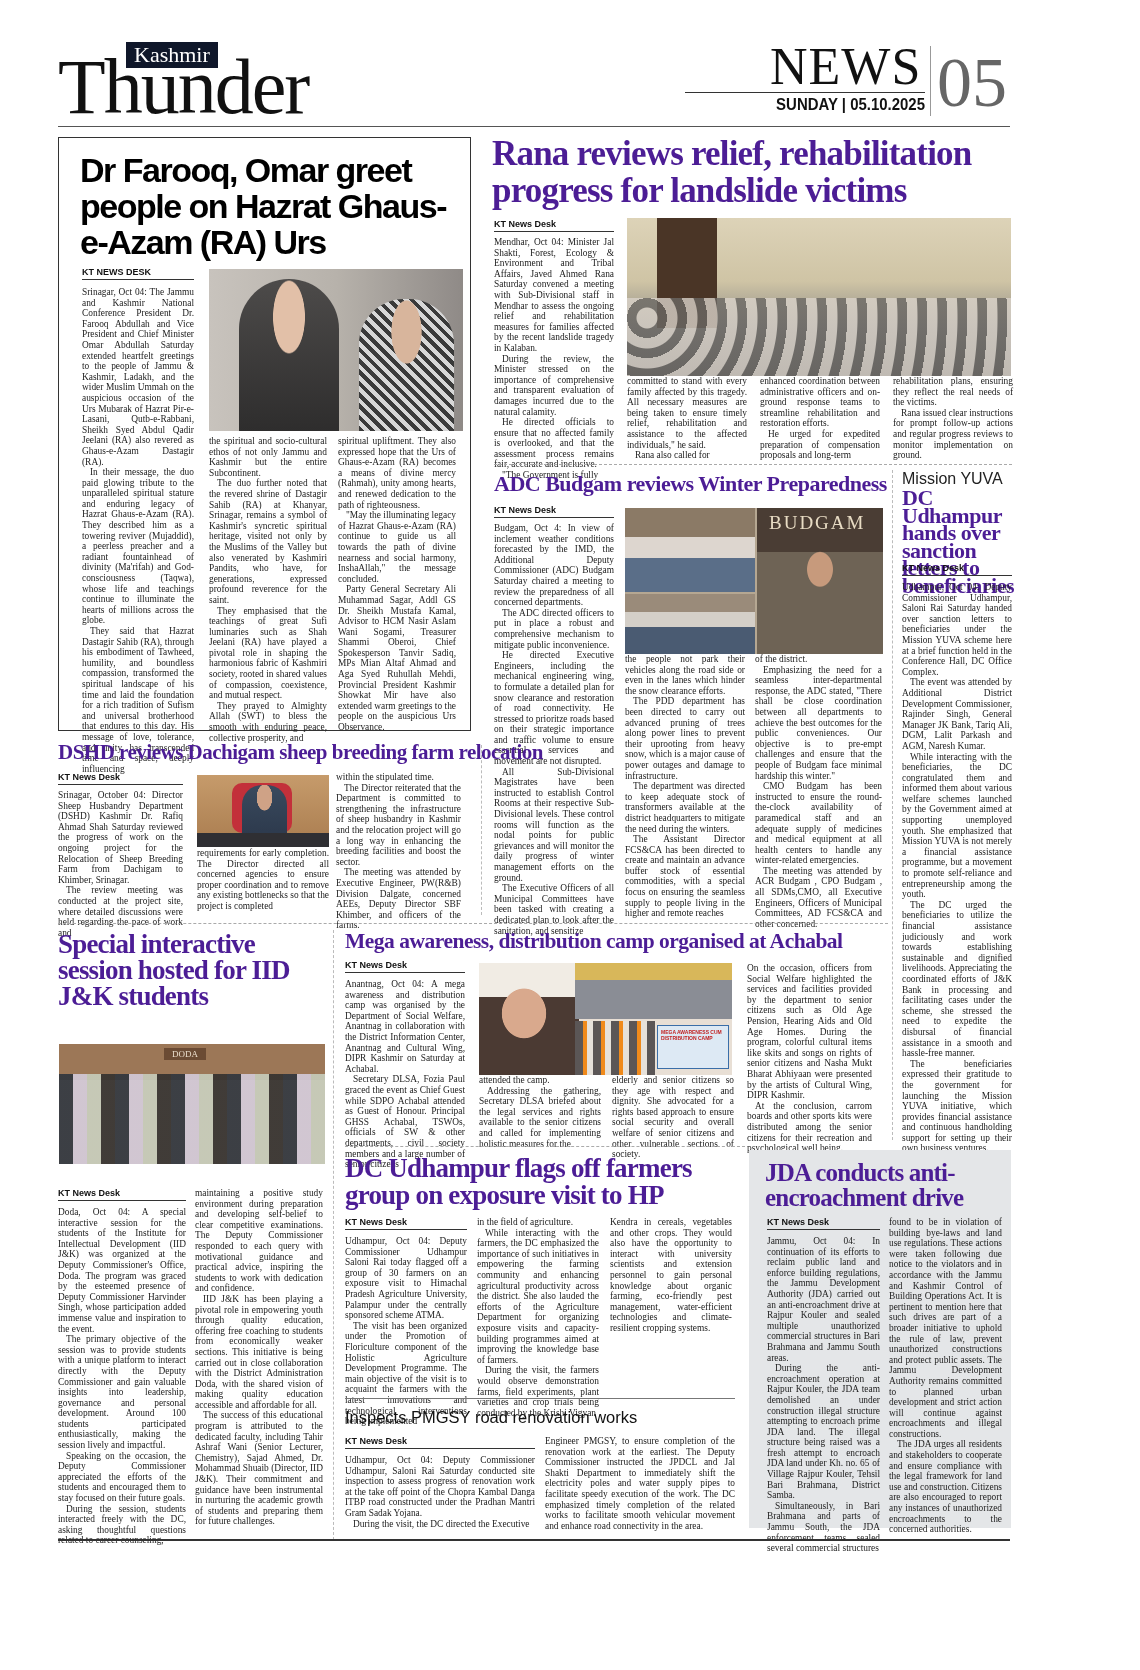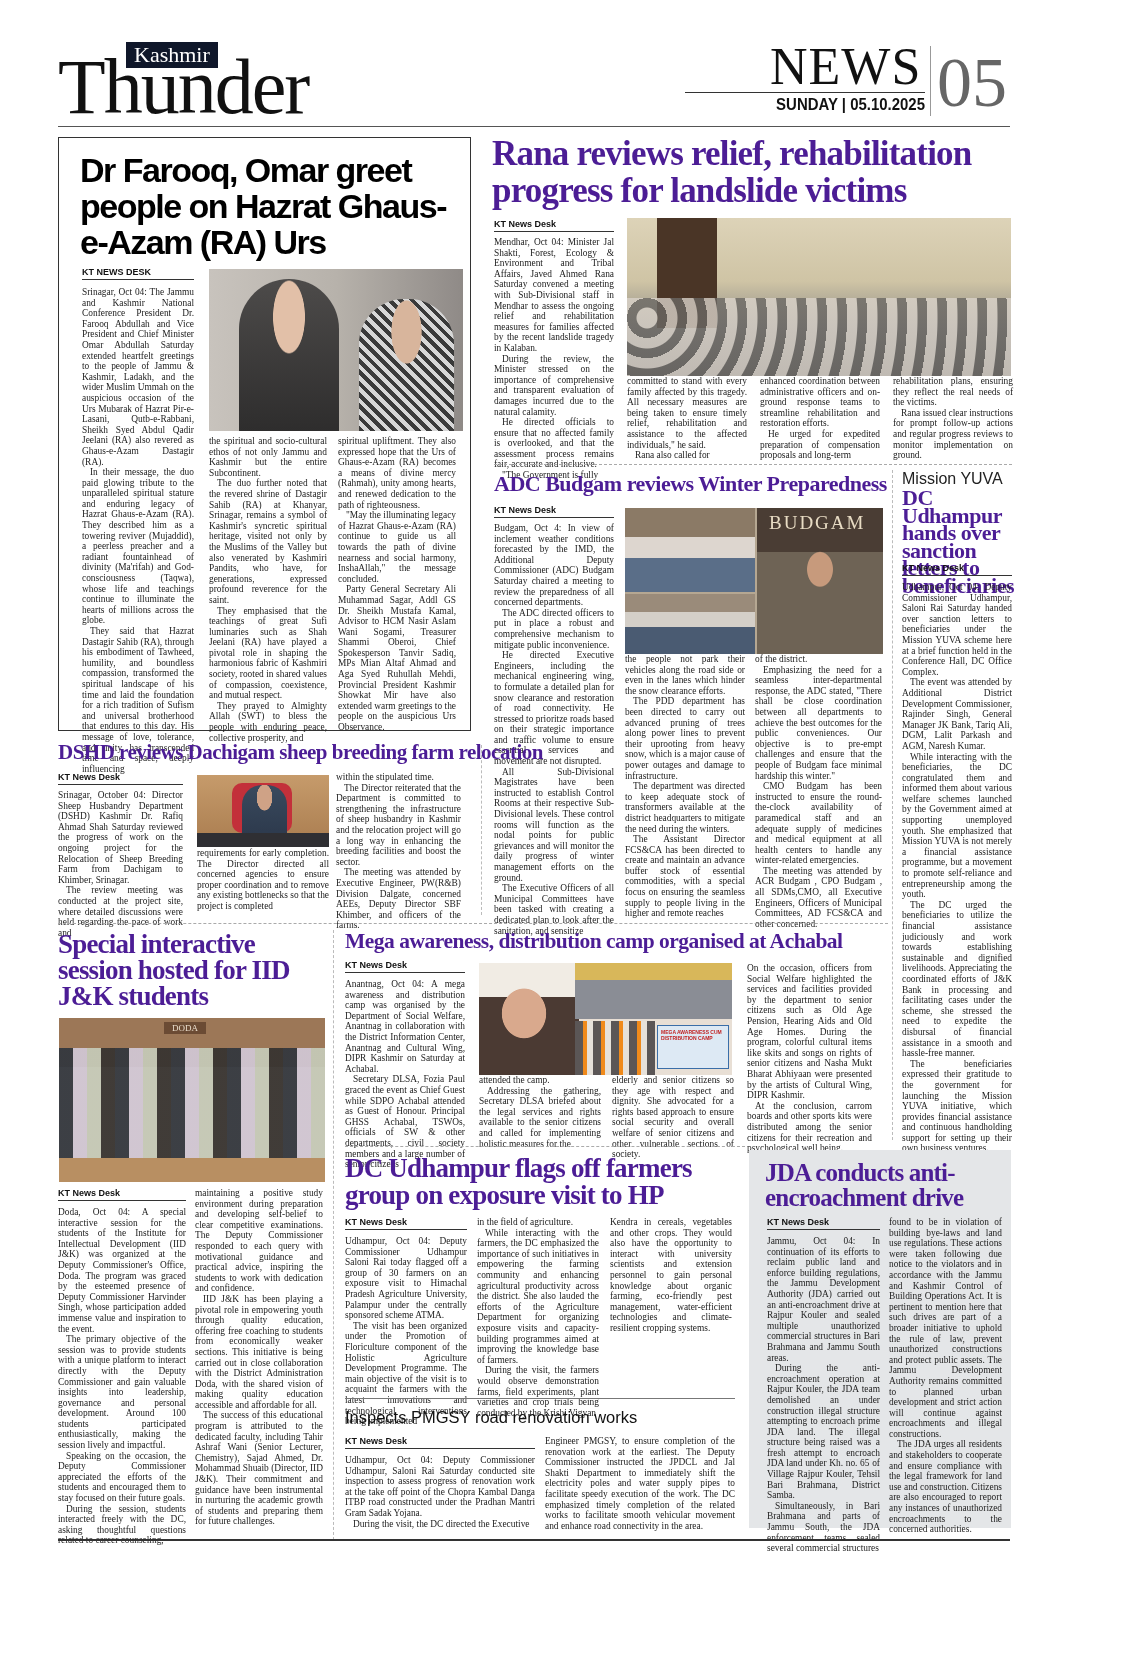--- a/index.html
+++ b/index.html
@@ -49,21 +49,21 @@
   <p>They said that Hazrat Dastagir Sahib (RA), through his embodiment of Tawheed, humility, and boundless compassion, transformed the spiritual landscape of his time and laid the foundation for a rich tradition of Sufism and universal brotherhood that endures to this day. His message of love, tolerance, and unity has transcended time and space, deeply influencing</p>
 </div>
 <div class="photo" style="left:209px;top:269px;width:254px;height:162px;background:linear-gradient(90deg,#c8c3bd 0%,#b7b2ab 50%,#8f8a87 100%);">
   <div class="abs" style="left:30px;top:10px;width:100px;height:152px;background:radial-gradient(ellipse at 50% 25%,#e2c0a8 0 22%,transparent 23%),linear-gradient(#4d4b4a,#2e2d2d);border-radius:50px 50px 0 0;"></div>
   <div class="abs" style="left:150px;top:30px;width:95px;height:132px;background:radial-gradient(ellipse at 50% 25%,#d8b59c 0 22%,transparent 23%),repeating-linear-gradient(45deg,#3a3a3a 0 4px,#d7d7d7 4px 8px);border-radius:45px 45px 0 0;"></div>
 </div>
 <div class="abs body-text" style="left:209px;top:436px;width:118px;">
   <p>the spiritual and socio-cultural ethos of not only Jammu and Kashmir but the entire Subcontinent.</p>
   <p>The duo further noted that the revered shrine of Dastagir Sahib (RA) at Khanyar, Srinagar, remains a symbol of Kashmir's syncretic spiritual heritage, visited not only by the Muslims of the Valley but also venerated by Kashmiri Pandits, who have, for generations, expressed profound reverence for the saint.</p>
   <p>They emphasised that the teachings of great Sufi luminaries such as Shah Jeelani (RA) have played a pivotal role in shaping the harmonious fabric of Kashmiri society, rooted in shared values of compassion, coexistence, and mutual respect.</p>
-  <p>They prayed to Almighty Allah (SWT) to bless the people with enduring peace, collective prosperity, and</p>
+  <p>They prayed to Almighty Allah (SWT) to bless the smooth with enduring peace, collective prosperity, and</p>
 </div>
 <div class="abs body-text" style="left:338px;top:436px;width:118px;">
   <p>spiritual upliftment. They also expressed hope that the Urs of Ghaus-e-Azam (RA) becomes a means of divine mercy (Rahmah), unity among hearts, and renewed dedication to the path of righteousness.</p>
   <p>"May the illuminating legacy of Hazrat Ghaus-e-Azam (RA) continue to guide us all towards the path of divine nearness and social harmony, InshaAllah," the message concluded.</p>
   <p>Party General Secretary Ali Muhammad Sagar, Addl GS Dr. Sheikh Mustafa Kamal, Advisor to HCM Nasir Aslam Wani Sogami, Treasurer Shammi Oberoi, Chief Spokesperson Tanvir Sadiq, MPs Mian Altaf Ahmad and Aga Syed Ruhullah Mehdi, Provincial President Kashmir Showkat Mir have also extended warm greetings to the people on the auspicious Urs Observance.</p>
 </div>
 
 <div class="abs hl-serif" style="left:492px;top:135px;width:520px;font-size:35px;line-height:37px;letter-spacing:-0.8px;">Rana reviews relief, rehabilitation progress for landslide victims</div>
 <div class="abs byline" style="left:494px;top:219px;width:120px;">KT News Desk</div>
 <div class="abs body-text" style="left:494px;top:237px;width:120px;">
@@ -148,21 +148,21 @@
 </div>
 <div class="abs body-text" style="left:336px;top:772px;width:125px;">
   <p>within the stipulated time.</p>
   <p>The Director reiterated that the Department is committed to strengthening the infrastructure of sheep husbandry in Kashmir and the relocation project will go a long way in enhancing the breeding facilities and boost the sector.</p>
   <p>The meeting was attended by Executive Engineer, PW(R&amp;B) Division Dalgate, concerned AEEs, Deputy Director SBF Khimber, and officers of the farms.</p>
 </div>
 <div class="abs vdotted" style="left:481px;top:745px;height:170px;"></div>
 <div class="abs dotted" style="left:58px;top:923px;width:830px;"></div>
 
 <div class="abs hl-serif" style="left:58px;top:931px;width:265px;font-size:27px;line-height:26px;letter-spacing:-0.8px;">Special interactive session hosted for IID J&amp;K students</div>
-<div class="photo" style="left:59px;top:1018px;width:266px;height:164px;background:linear-gradient(180deg,#9c7757 0 30%,#b5957a 30% 100%);">
+<div class="photo" style="left:59px;top:1044px;width:266px;height:120px;background:linear-gradient(180deg,#9c7757 0 30%,#b5957a 30% 100%);">
   <div class="abs" style="left:105px;top:4px;background:#6b4b34;color:#e9dccb;font-size:9px;padding:1px 8px;font-family:'Liberation Serif',serif;">DODA</div>
   <div class="abs" style="left:0;top:30px;width:266px;height:110px;background:repeating-linear-gradient(90deg,#27303b 0 14px,#d6cfe1 14px 28px,#c9d2c1 28px 42px,#2c2c2c 42px 56px);opacity:0.85;"></div>
   <div class="abs" style="left:0;top:140px;width:266px;height:24px;background:#b88f62;"></div>
 </div>
 <div class="abs byline" style="left:58px;top:1188px;width:128px;">KT News Desk</div>
 <div class="abs body-text" style="left:58px;top:1207px;width:128px;">
   <p>Doda, Oct 04: A special interactive session for the students of the Institute for Intellectual Development (IID J&amp;K) was organized at the Deputy Commissioner's Office, Doda. The program was graced by the esteemed presence of Deputy Commissioner Harvinder Singh, whose participation added immense value and inspiration to the event.</p>
   <p>The primary objective of the session was to provide students with a unique platform to interact directly with the Deputy Commissioner and gain valuable insights into leadership, governance and personal development. Around 100 students participated enthusiastically, making the session lively and impactful.</p>
   <p>Speaking on the occasion, the Deputy Commissioner appreciated the efforts of the students and encouraged them to stay focused on their future goals.</p>
   <p>During the session, students interacted freely with the DC, asking thoughtful questions related to career counseling,</p>

